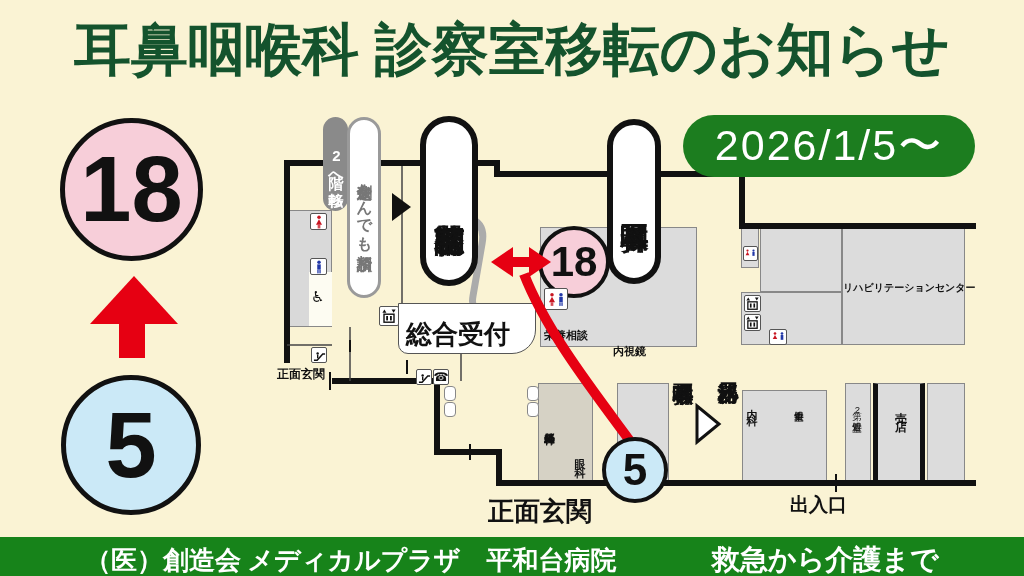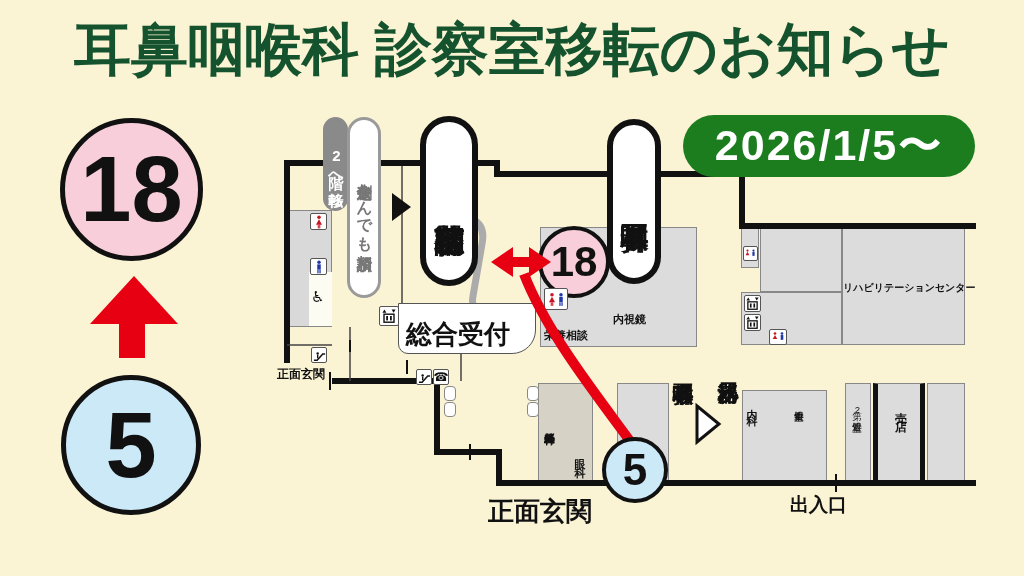--- a/index.html
+++ b/index.html
@@ -12,21 +12,21 @@
   
   .circle{border-radius:50%;border:5px solid #111;display:flex;align-items:center;justify-content:center;
           font-weight:bold;color:#111;box-sizing:border-box;}
   .c18{left:60px;top:118px;width:143px;height:143px;background:#F7CED9;font-size:92px;}
   .c5{left:61px;top:375px;width:140px;height:140px;background:#CBE9F7;font-size:92px;}
   .arrow-up-tri{left:90px;top:276px;width:0;height:0;border-left:44px solid transparent;
         border-right:44px solid transparent;border-bottom:48px solid #E60012;}
   .arrow-up-stem{left:119px;top:322px;width:26px;height:36px;background:#E60012;}
   
   .badge{left:683px;top:115px;width:292px;height:62px;background:#1C7D1F;border-radius:32px;
-         color:#fff;font-size:43px;font-weight:bold;display:flex;align-items:center;justify-content:center;
+         color:#fff;font-size:43px;font-weight:normal;display:flex;align-items:center;justify-content:center;
          letter-spacing:2px;z-index:6;}
   
   .room{background:#DCDCDC;border:1.5px solid #888;box-sizing:border-box;z-index:1;}
   .room-beige{background:#D6D2C5;}
   
   .vtx{writing-mode:vertical-rl;text-orientation:upright;}
   
   .pill{border-radius:30px;display:flex;align-items:center;justify-content:center;z-index:5;box-sizing:border-box;}
   .pill-gray{left:323px;top:117px;width:25px;height:94px;background:#8A8A8A;color:#fff;
              font-size:15px;font-weight:bold;border-radius:13px;}
@@ -104,21 +104,21 @@
   </svg>
 
   <div class="abs mapc m18">
     <span>18</span>
   </div>
 
   <div class="abs reception-counter"></div>
   <div class="abs lbl" style="left:406px;top:317px;font-size:26px;">総合受付</div>
 
   <div class="abs lbl" style="left:544px;top:328px;font-size:11px;">栄養相談</div>
-  <div class="abs lbl" style="left:613px;top:312px;font-size:11px;">内視鏡</div>
+  <div class="abs lbl" style="left:613px;top:344px;font-size:11px;">内視鏡</div>
   <div class="abs lbl" style="left:843px;top:281px;width:122px;text-align:center;font-size:10px;">リハビリテーションセンター</div>
   <div class="abs lbl vtx" style="left:543px;top:425px;font-size:10.5px;">脳神経外科</div>
   <div class="abs lbl vtx" style="left:572px;top:450px;font-size:11px;letter-spacing:8px;">眼科</div>
   <div class="abs lbl vtx" style="left:669px;top:367px;font-size:21px;">耳鼻咽喉科</div>
   <div class="abs lbl vtx" style="left:714px;top:366px;font-size:21px;">泌尿器科</div>
   <div class="abs lbl vtx" style="left:744px;top:400px;font-size:11px;letter-spacing:6px;">内科</div>
   <div class="abs lbl vtx" style="left:792px;top:404px;font-size:9.5px;font-weight:normal;">中央処置室</div>
   <div class="abs lbl vtx" style="left:850px;top:404px;font-size:9.5px;font-weight:normal;">第2処置室</div>
   <div class="abs lbl vtx" style="left:892px;top:402px;font-size:12px;letter-spacing:8px;">売店</div>
 
@@ -243,14 +243,18 @@
     <path d="M641 456 C 602 402 548 336 524 274" stroke="#E60012" stroke-width="10" fill="none"></path>
     <path d="M508 262 H534" stroke="#E60012" stroke-width="10" fill="none"></path>
     <polygon points="491,262 513,247 513,277" fill="#E60012"></polygon>
     <polygon points="551,262 529,247 529,277" fill="#E60012"></polygon>
   </svg>
 
   <div class="abs mapc m5">
     <span>5</span>
   </div>
 
+  <div class="abs footer">
+    <span class="f-left">（医）創造会 メディカルプラザ　平和台病院</span>
+    <span class="f-right">救急から介護まで</span>
+  </div>
 
 </div>
 
 </body></html>

